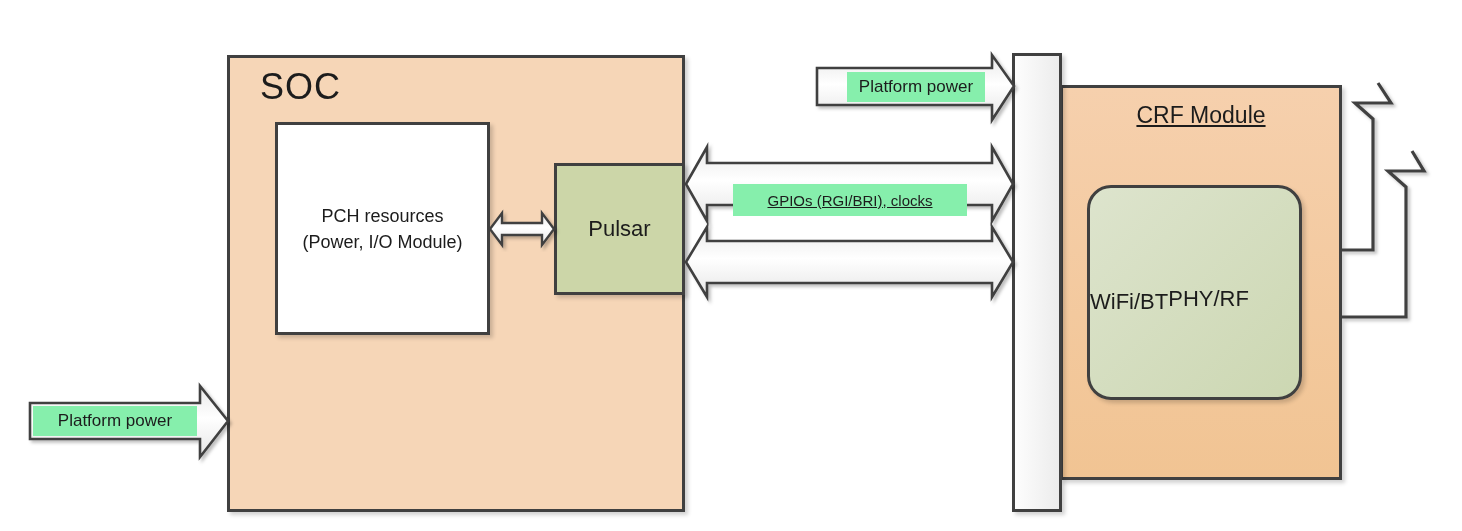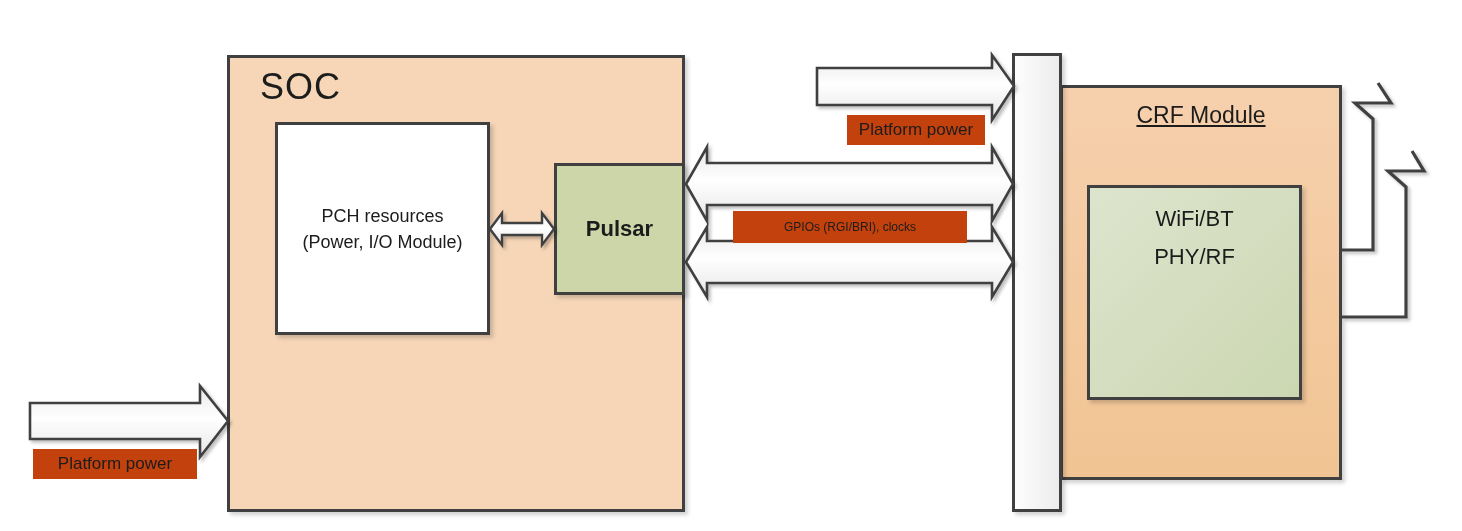--- a/index.html
+++ b/index.html
@@ -8,38 +8,38 @@
 
   .box{position:absolute;box-sizing:border-box;border:3px solid #404040;
        box-shadow:3px 3px 4px rgba(0,0,0,0.18);}
   .soc{left:227px;top:55px;width:458px;height:457px;background:#f6d6b7;z-index:1;}
   .soc-title{position:absolute;top:8px;left:12px;width:100%;text-align:left;
        font-size:36px;letter-spacing:1px;margin-left:18px;}
   .pch{left:275px;top:122px;width:215px;height:213px;background:#ffffff;z-index:2;
        display:flex;flex-direction:column;justify-content:center;align-items:center;
        font-size:18px;line-height:26px;text-align:center;}
   .pulsar{left:554px;top:163px;width:131px;height:132px;background:#ccd6a8;z-index:2;
-       display:flex;justify-content:center;align-items:center;font-size:22px;font-weight:bold;}
+       display:flex;justify-content:center;align-items:center;font-size:22px;}
   .m2bar{left:1012px;top:53px;width:50px;height:459px;z-index:4;
        background:linear-gradient(to right,#fdfdfd,#ececec);}
   .crf{left:1060px;top:85px;width:282px;height:395px;z-index:1;
        background:linear-gradient(180deg,#f6d0ad,#f1c493);}
   .crf-title{position:absolute;top:14px;left:0;width:100%;text-align:center;font-size:23px;text-decoration:underline;}
   .wifi{left:1087px;top:185px;width:215px;height:215px;z-index:2;
        background:linear-gradient(135deg,#dde4cd,#ccd7b2);
-       display:flex;flex-direction:column;align-items:center;font-size:22px;}
+       display:flex;flex-direction:row;align-items:center;font-size:22px;border-radius:24px;}
   .wifi .l1{margin-top:18px;}
   .wifi .l2{margin-top:12px;}
 
   svg.layer{position:absolute;left:0;top:0;z-index:5;}
 
   .arrow-label{position:absolute;z-index:6;display:flex;align-items:center;
-       justify-content:center;background:#c2410c;margin-top:43px;}
+       justify-content:center;background:#86efac;}
   .lbl-pp-top{left:847px;top:72px;width:138px;height:30px;font-size:17px;}
-  .lbl-gpios{left:733px;top:168px;width:234px;height:32px;font-size:12px;}
+  .lbl-gpios{left:733px;top:184px;width:234px;height:32px;font-size:15px;text-decoration:underline;}
   .lbl-cnvio{left:795px;top:246px;width:110px;height:30px;font-size:19px;}
   .lbl-pp-left{left:33px;top:406px;width:164px;height:30px;font-size:17px;}
   .m2-label{position:absolute;left:978px;top:6px;width:120px;height:26px;z-index:6;
        display:flex;align-items:center;justify-content:center;font-size:20px;background:transparent;}
 </style>
 </head>
 <body>
 
 <div class="stage">
 

